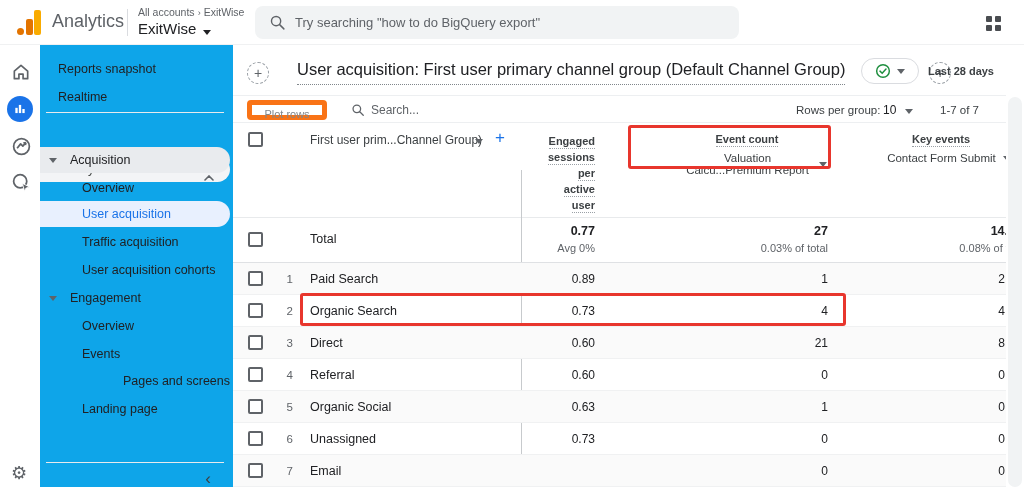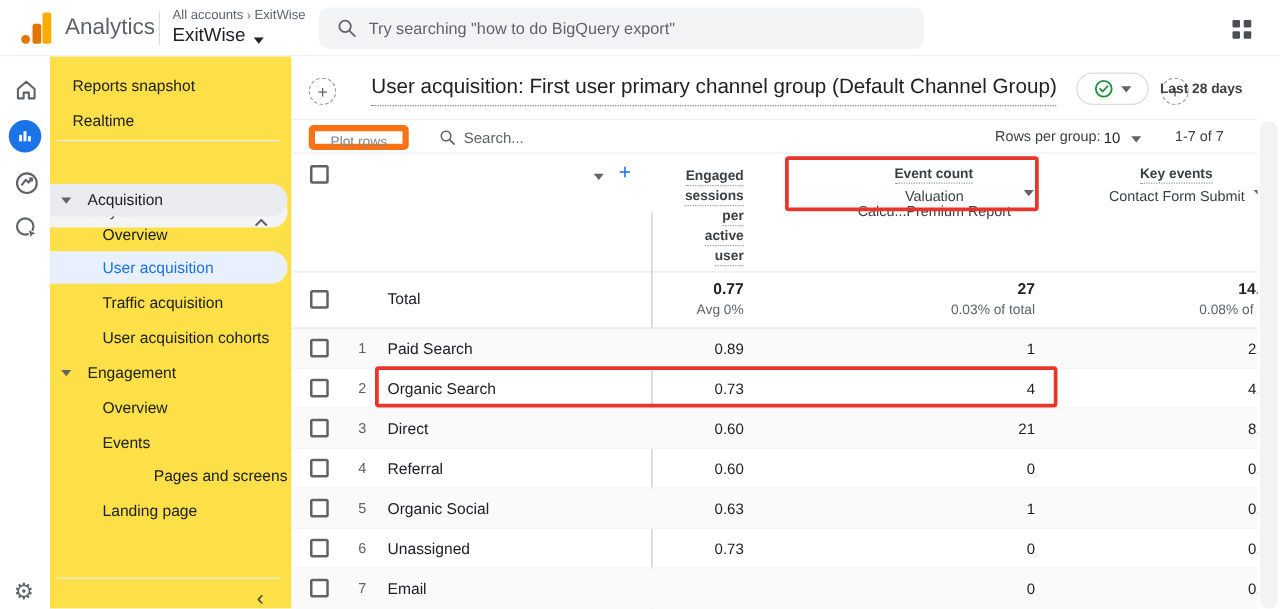--- a/index.html
+++ b/index.html
@@ -25,21 +25,21 @@
   .apps-grid { position:absolute; left:986px; top:16px; width:15px; height:15px; display:grid; grid-template-columns:6px 6px; grid-template-rows:6px 6px; gap:3px; }
   .apps-grid span { background:#4a4d51; border-radius:1px; }
 
   
   .rail { position:absolute; left:0; top:45px; width:40px; height:442px; background:#fff; z-index:4; }
   .rail-icon { position:absolute; left:10px; width:22px; height:22px; text-align:center; }
   .reports-bubble { position:absolute; left:7px; width:26px; height:26px; background:#1a73e8; border-radius:50%; display:flex; align-items:center; justify-content:center; }
   .gear-glyph { position:absolute; left:11px; font-size:18px; color:#5f6368; line-height:20px; }
 
   
-  .drawer { position:absolute; left:40px; top:45px; width:193px; height:442px; background:#fde047; z-index:4; }
+  .drawer { position:absolute; left:40px; top:45px; width:193px; height:442px; background:#0ea5e9; z-index:4; }
   .nav-item { position:absolute; left:0; width:190px; font-size:12.5px; color:#202124; line-height:24px; height:24px; cursor:pointer; }
   .nav-top { padding-left:18px; }
   .nav-sub { padding-left:42px; }
   .nav-group { padding-left:30px; font-weight:500; }
   .nav-band { border-radius:0 14px 14px 0; }
   .nav-divider { position:absolute; left:6px; width:178px; height:1px; background:#e8eaed; }
   .life-band { background:#f3f4f6; color:#444746; height:25px; line-height:25px; }
   .acq-band { background:#e9ebee; height:26px; line-height:26px; }
   .sel-band { background:#e8f0fe; color:#1a73e8; font-weight:500; height:26px; line-height:26px; }
   .tri-down { position:absolute; width:0; height:0; border-left:4px solid transparent; border-right:4px solid transparent; border-top:5px solid #5f6368; }
@@ -71,21 +71,21 @@
   .dim-header { position:absolute; left:77px; top:8px; font-size:12px; color:#3c4043; }
   .dim-caret { position:absolute; left:242px; top:14px; }
   .add-dim { position:absolute; left:262px; top:3px; font-size:17px; color:#1a73e8; font-weight:400; }
   .vdivider { position:absolute; left:288px; top:0; width:1px; height:407px; background:#c7cacd; }
   .h-eng { position:absolute; left:242px; top:8px; width:120px; text-align:right; font-size:11px; font-weight:700; color:#3c4043; line-height:16px; }
   .h-eng span { border-bottom:1px dotted #9aa0a6; padding-bottom:1px; }
   .h-col { position:absolute; top:8px; text-align:center; font-size:11px; color:#3c4043;padding-left:36px; }
   .h-evt { left:398px; width:196px; }
   .h-key { left:595px; width:190px; }
   .h-col .h-title { font-weight:700; border-bottom:1px dotted #9aa0a6; padding-bottom:1px; }
-  .h-col .h-filter { margin-top:7px; font-size:11.5px; font-weight:400; color:#3c4043; display:flex; justify-content:center; gap:7px;margin-left:16px; }
+  .h-col .h-filter { margin-top:7px; font-size:11.5px; font-weight:400; color:#3c4043; display:flex; align-items:center; justify-content:center; gap:7px;margin-left:16px; }
 
   
   .trow-total { position:absolute; left:0; top:173px; width:773px; height:45px; border-bottom:1px solid #dfe1e4; }
   .total-label { position:absolute; left:77px; top:14px; font-size:12.5px; color:#202124; }
   .num-cell { position:absolute; left:36px; width:24px; text-align:right; font-size:11.5px; color:#5f6368; line-height:32px; }
   .v-eng { position:absolute; left:262px; width:100px; text-align:right; }
   .v-evt { position:absolute; left:455px; width:140px; text-align:right; }
   .v-key { position:absolute; left:640px; width:142px; text-align:right; }
   .t-val { top:6px; font-size:12.5px; font-weight:700; color:#202124; }
   .t-sub { top:24px; font-size:11px; color:#5f6368; font-weight:400; }
@@ -232,20 +232,21 @@
       </span>
       <input class="tbl-search" type="text" placeholder="Search..." style="">
       <span class="rpp-label">Rows per group:</span>
       <span class="rpp-value">10</span>
       <span class="rpp-caret caret-glyph"></span>
       <span class="pagination">1-7 of 7</span>
     </div>
 
     <div class="thead">
       <span class="checkbox" style="left:15px; top:7px;"></span>
+      <span class="dim-header">First user prim...Channel Group)</span>
       <span class="dim-caret caret-glyph"></span>
       <span class="add-dim" style="color:#1a73e8;">+</span>
 
       <div class="h-eng">
         <div><span>Engaged</span></div>
         <div><span>sessions</span></div>
         <div><span>per</span></div>
         <div><span>active</span></div>
         <div><span>user</span></div>
       </div>

